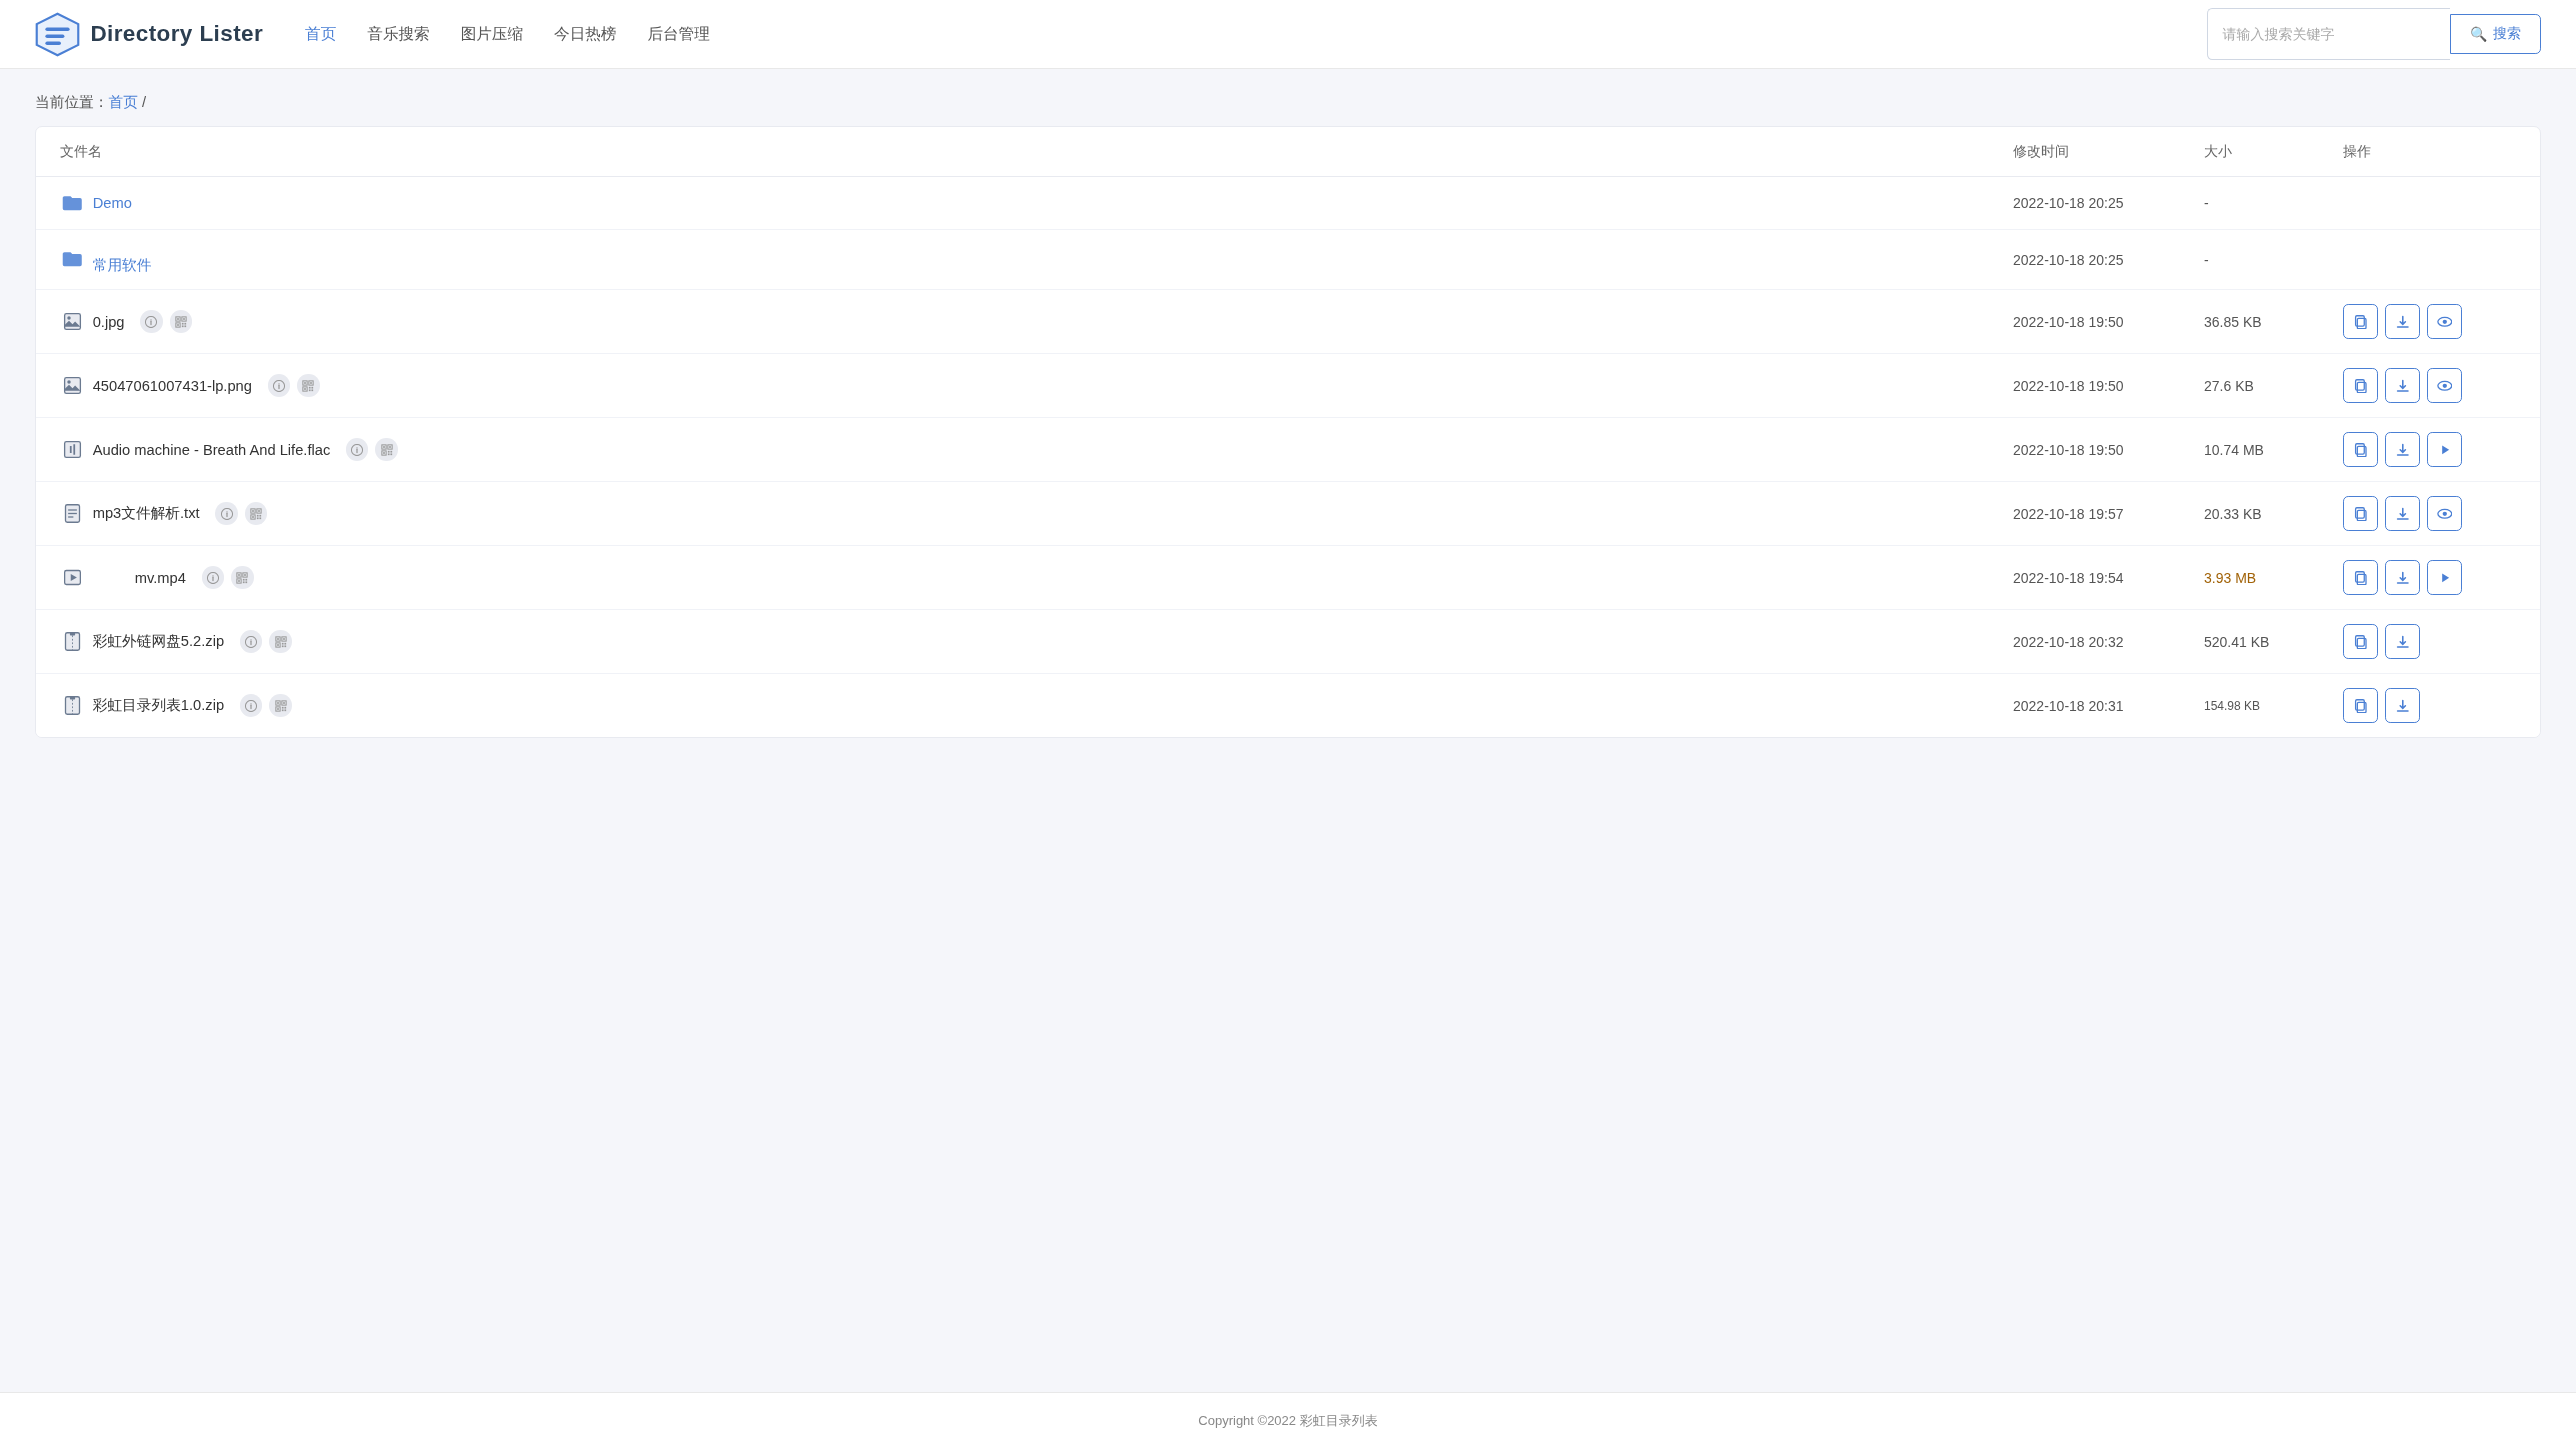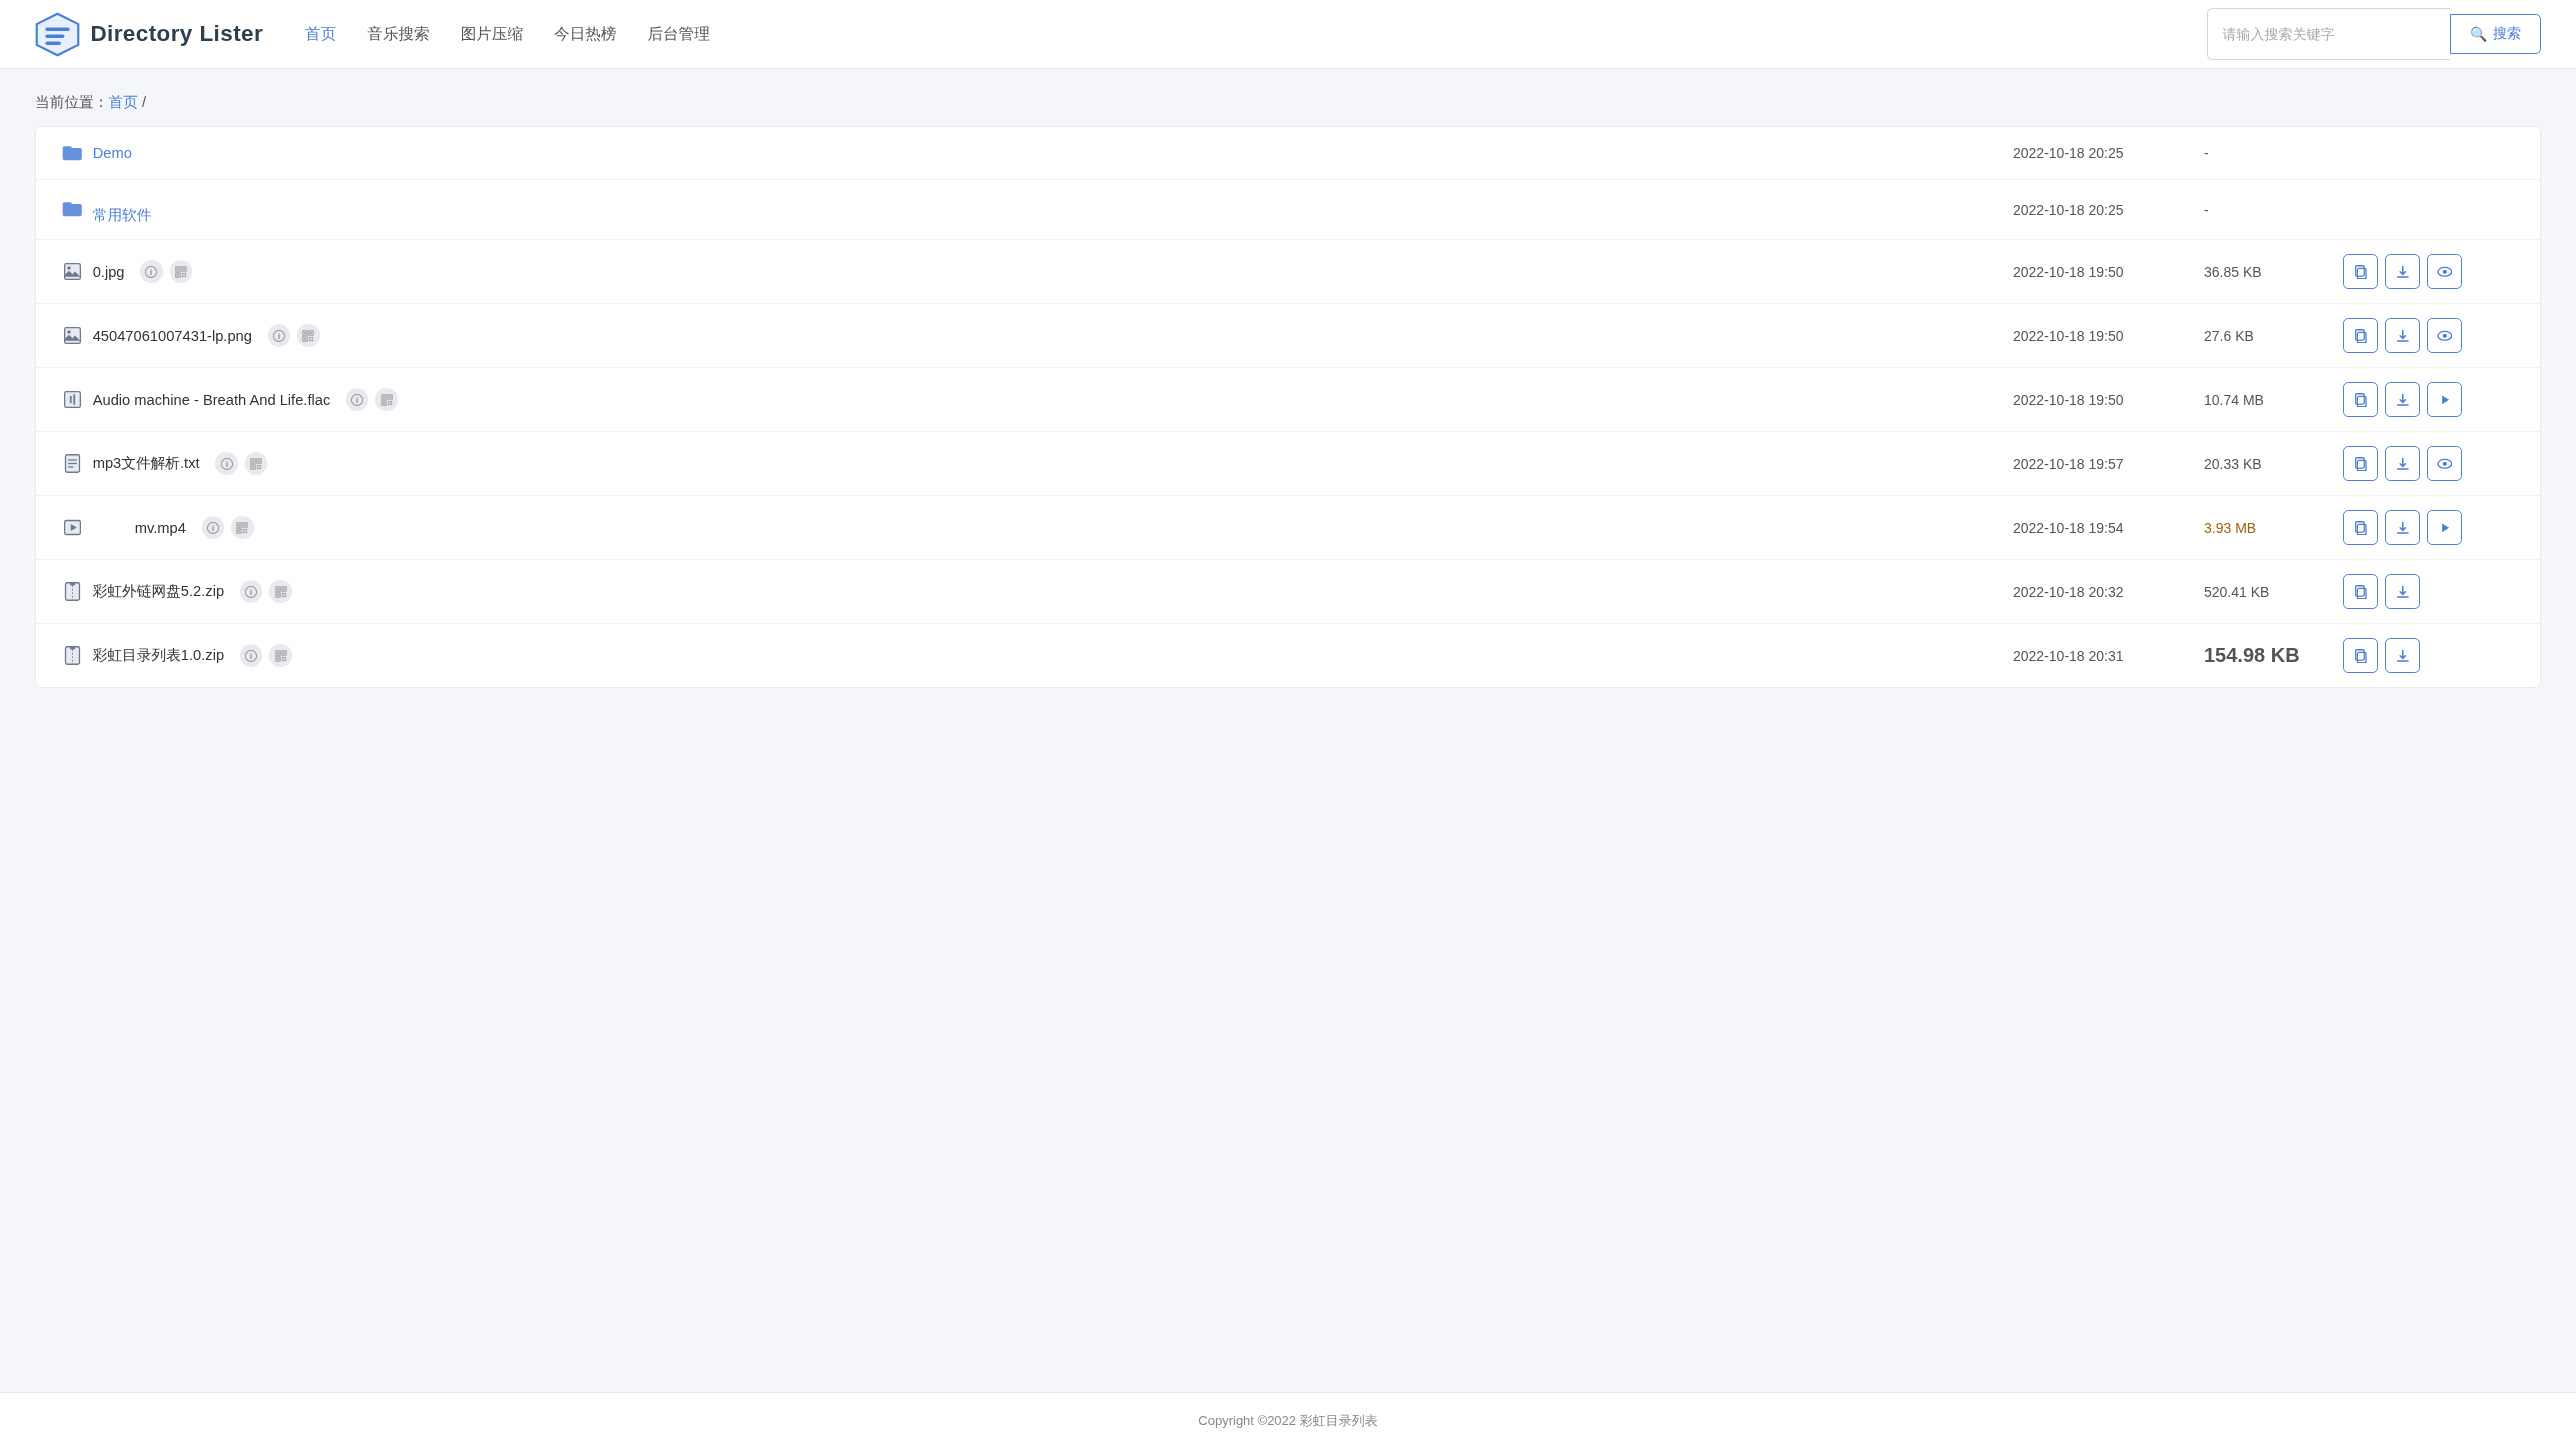--- a/index.html
+++ b/index.html
@@ -229,20 +229,26 @@
   </div>
 </header>
 
 <div class="breadcrumb-bar">
   <span>当前位置：</span><a class="breadcrumb-link" href="#">首页</a><span> /</span>
 </div>
 
 <main class="main">
   <div class="file-table">
 
+    <div class="table-header">
+      <span>文件名</span>
+      <span>修改时间</span>
+      <span>大小</span>
+      <span>操作</span>
+    </div>
 
     <div id="table-body">
         <div class="table-row">
           <div class="file-name-cell">
             <div class="file-icon">
               <svg width="22.5" height="22.5" viewBox="0 0 26 26" fill="none">
                 <path d="M2 7c0-1.1.9-2 2-2h7l2 2h9a2 2 0 0 1 2 2v10a2 2 0 0 1-2 2H4a2 2 0 0 1-2-2V7z" fill="#4a7fd4" opacity="0.85"></path>
               </svg>
             </div>
             <span style="cursor: pointer; color: rgb(74, 127, 212);">Demo</span>
@@ -625,21 +631,21 @@
                   <rect x="2.5" y="9.5" width="2" height="2" fill="#999"></rect>
                   <rect x="8" y="8" width="2" height="2" fill="#999"></rect>
                   <rect x="11" y="8" width="2" height="2" fill="#999"></rect>
                   <rect x="8" y="11" width="2" height="2" fill="#999"></rect>
                   <rect x="11" y="11" width="2" height="2" fill="#999"></rect>
                 </svg>
               </div>
             </div>
           </div>
           <div style="font-size: 14px; color: rgb(85, 85, 85);">2022-10-18 20:31</div>
-          <div style="font-size: 20px; color: rgb(85, 85, 85); font-weight: bold;">154.98 KB</div>
+          <div style="font-size: 12px; color: rgb(85, 85, 85);">154.98 KB</div>
           <div class="file-actions">
             <button class="action-btn">
               <svg width="15.6" height="15.6" viewBox="0 0 18 18">
                 <rect x="5" y="5" width="10" height="12" rx="1.5" fill="none" stroke="#4a7fd4" stroke-width="1.5"></rect>
                 <rect x="3" y="2" width="10" height="12" rx="1.5" fill="none" stroke="#4a7fd4" stroke-width="1.5"></rect>
               </svg>
             </button>
             <button class="action-btn">
               <svg width="15.6" height="15.6" viewBox="0 0 18 18">
                 <path d="M9 3v9M6 9l3 3 3-3" stroke="#4a7fd4" stroke-width="1.8" stroke-linecap="round" fill="none"></path>

